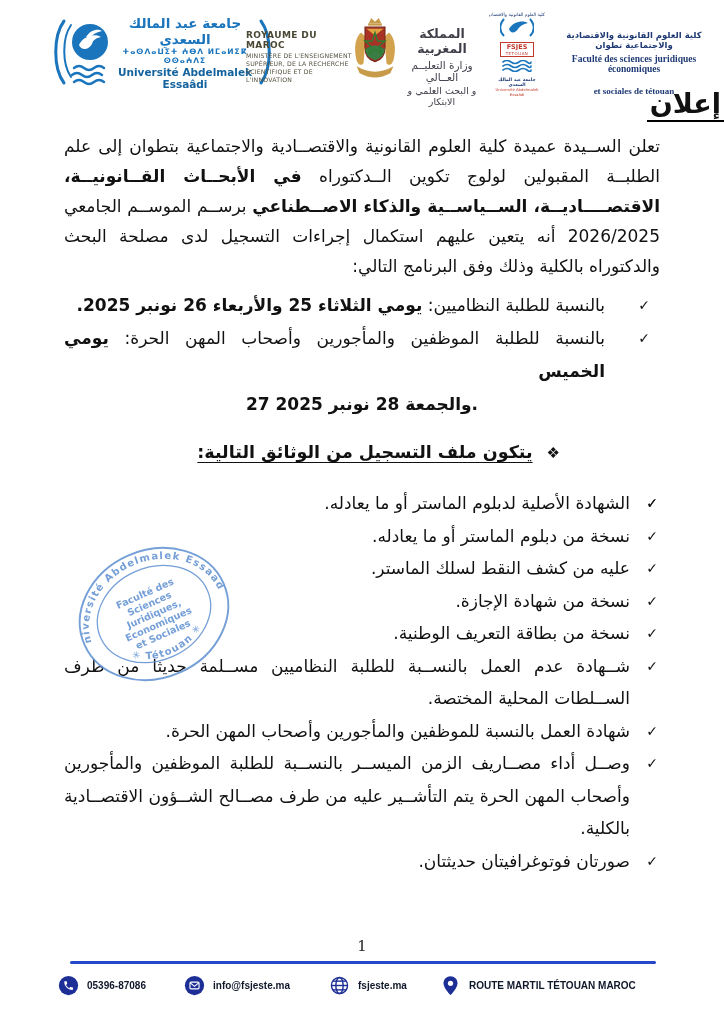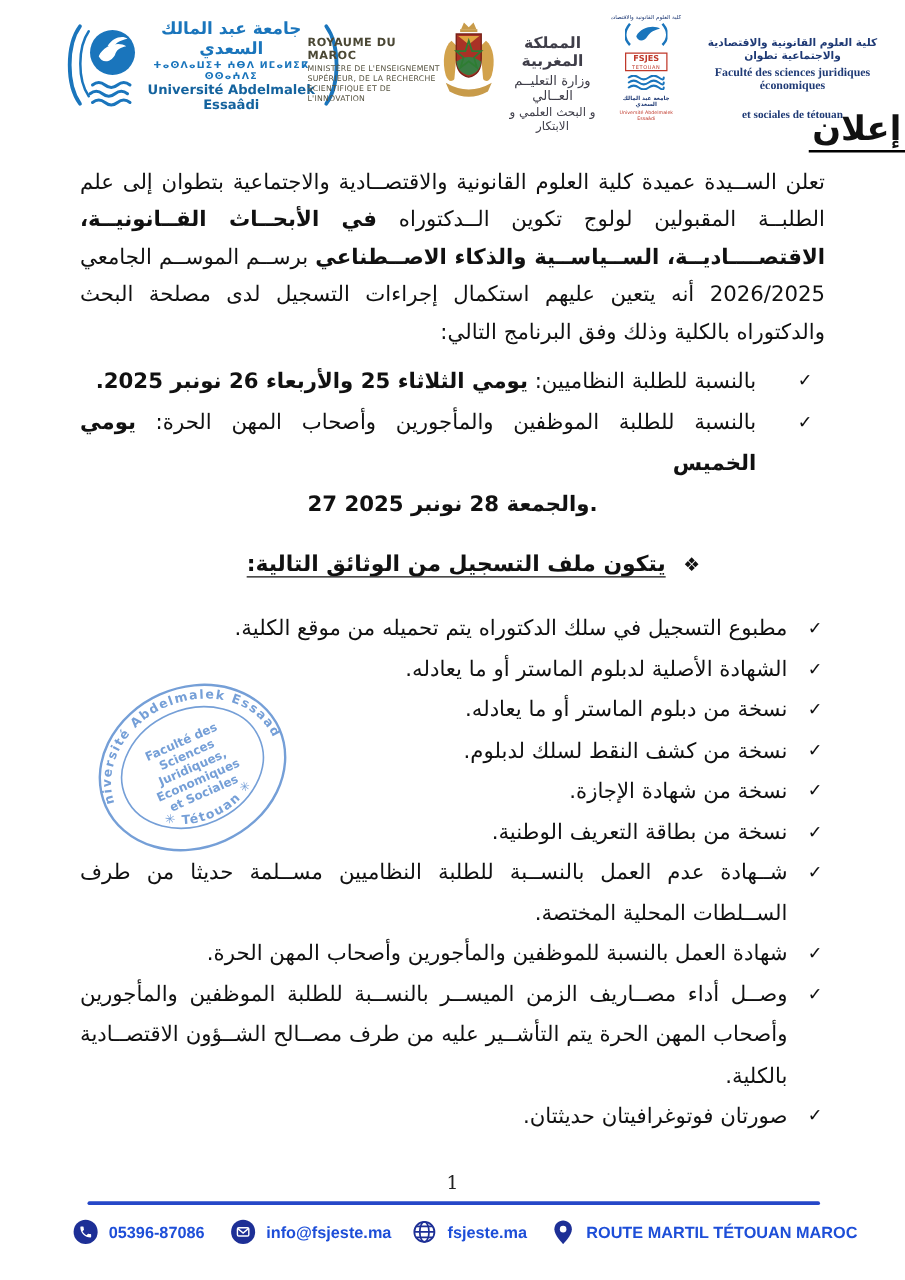--- a/index.html
+++ b/index.html
@@ -67,21 +67,21 @@
   
   .stamp { position:absolute; left:74px; top:544px; width:160px; height:140px;
            transform:rotate(-24deg); opacity:.88; }
 
   
   .pagenum { position:absolute; top:937px; left:0; width:100%; text-align:center;
              font-family:"DejaVu Serif", serif; font-size:15px; color:#222; }
   .footline { position:absolute; top:961px; left:70px; right:68px; height:3px;
               background:#2547c8; border-radius:2px; }
   .contact { position:absolute; top:973px; height:24px; display:flex; align-items:center; gap:8px; }
-  .contact .lbl { font-family:"Liberation Sans", sans-serif; font-weight:bold; font-size:13px; color:#1d4ed8; }
+  .contact .lbl { font-family:"Liberation Sans", sans-serif; font-weight:bold; font-size:10px; color:#0f172a; }
   .c-phone { left:58px; } .c-mail { left:184px; } .c-web { left:329px; } .c-addr { left:440px; }
 </style>
 </head>
 <body>
 
 <div class="page">
 
   <div class="hdr-block logo-uae">
     <svg width="62" height="74" viewBox="0 0 62 74">
       <path d="M14 5 C3 20 3 52 14 67" fill="none" stroke="#1a75bc" stroke-width="3" stroke-linecap="round"></path>
@@ -181,30 +181,30 @@
         <div class="l2" dir="ltr">27 والجمعة 28 نونبر 2025.</div>
       </li>
     </ul>
 
     <div class="section-heading">
       <span class="diamond">❖</span><span class="sh-text">يتكون ملف التسجيل من الوثائق التالية:</span>
     </div>
 
     <ul class="doclist">
       <li style="">
-        <span class="mark">✓</span><span>مطبوع التسجيل في سلك الدكتوراه يتم تحميله من موقع الكلية.</span>
+        <span class="mark">✓</span>
       </li>
         <li style="">
         <span class="mark">✓</span><span>الشهادة الأصلية لدبلوم الماستر أو ما يعادله.</span>
       </li>
         <li style="">
         <span class="mark">✓</span><span>نسخة من دبلوم الماستر أو ما يعادله.</span>
       </li>
         <li style="">
-        <span class="mark">✓</span><span>نسخة من كشف النقط لسلك لدبلوم.</span>
+        <span class="mark">✓</span><span>عليه من كشف النقط لسلك الماستر.</span>
       </li>
         <li style="">
         <span class="mark">✓</span><span>نسخة من شهادة الإجازة.</span>
       </li>
         <li style="">
         <span class="mark">✓</span><span>نسخة من بطاقة التعريف الوطنية.</span>
       </li>
         <li style="">
         <span class="mark">✓</span><span>شــهادة عدم العمل بالنســبة للطلبة النظاميين مســلمة حديثا من طرف الســلطات المحلية المختصة.</span>
       </li>

